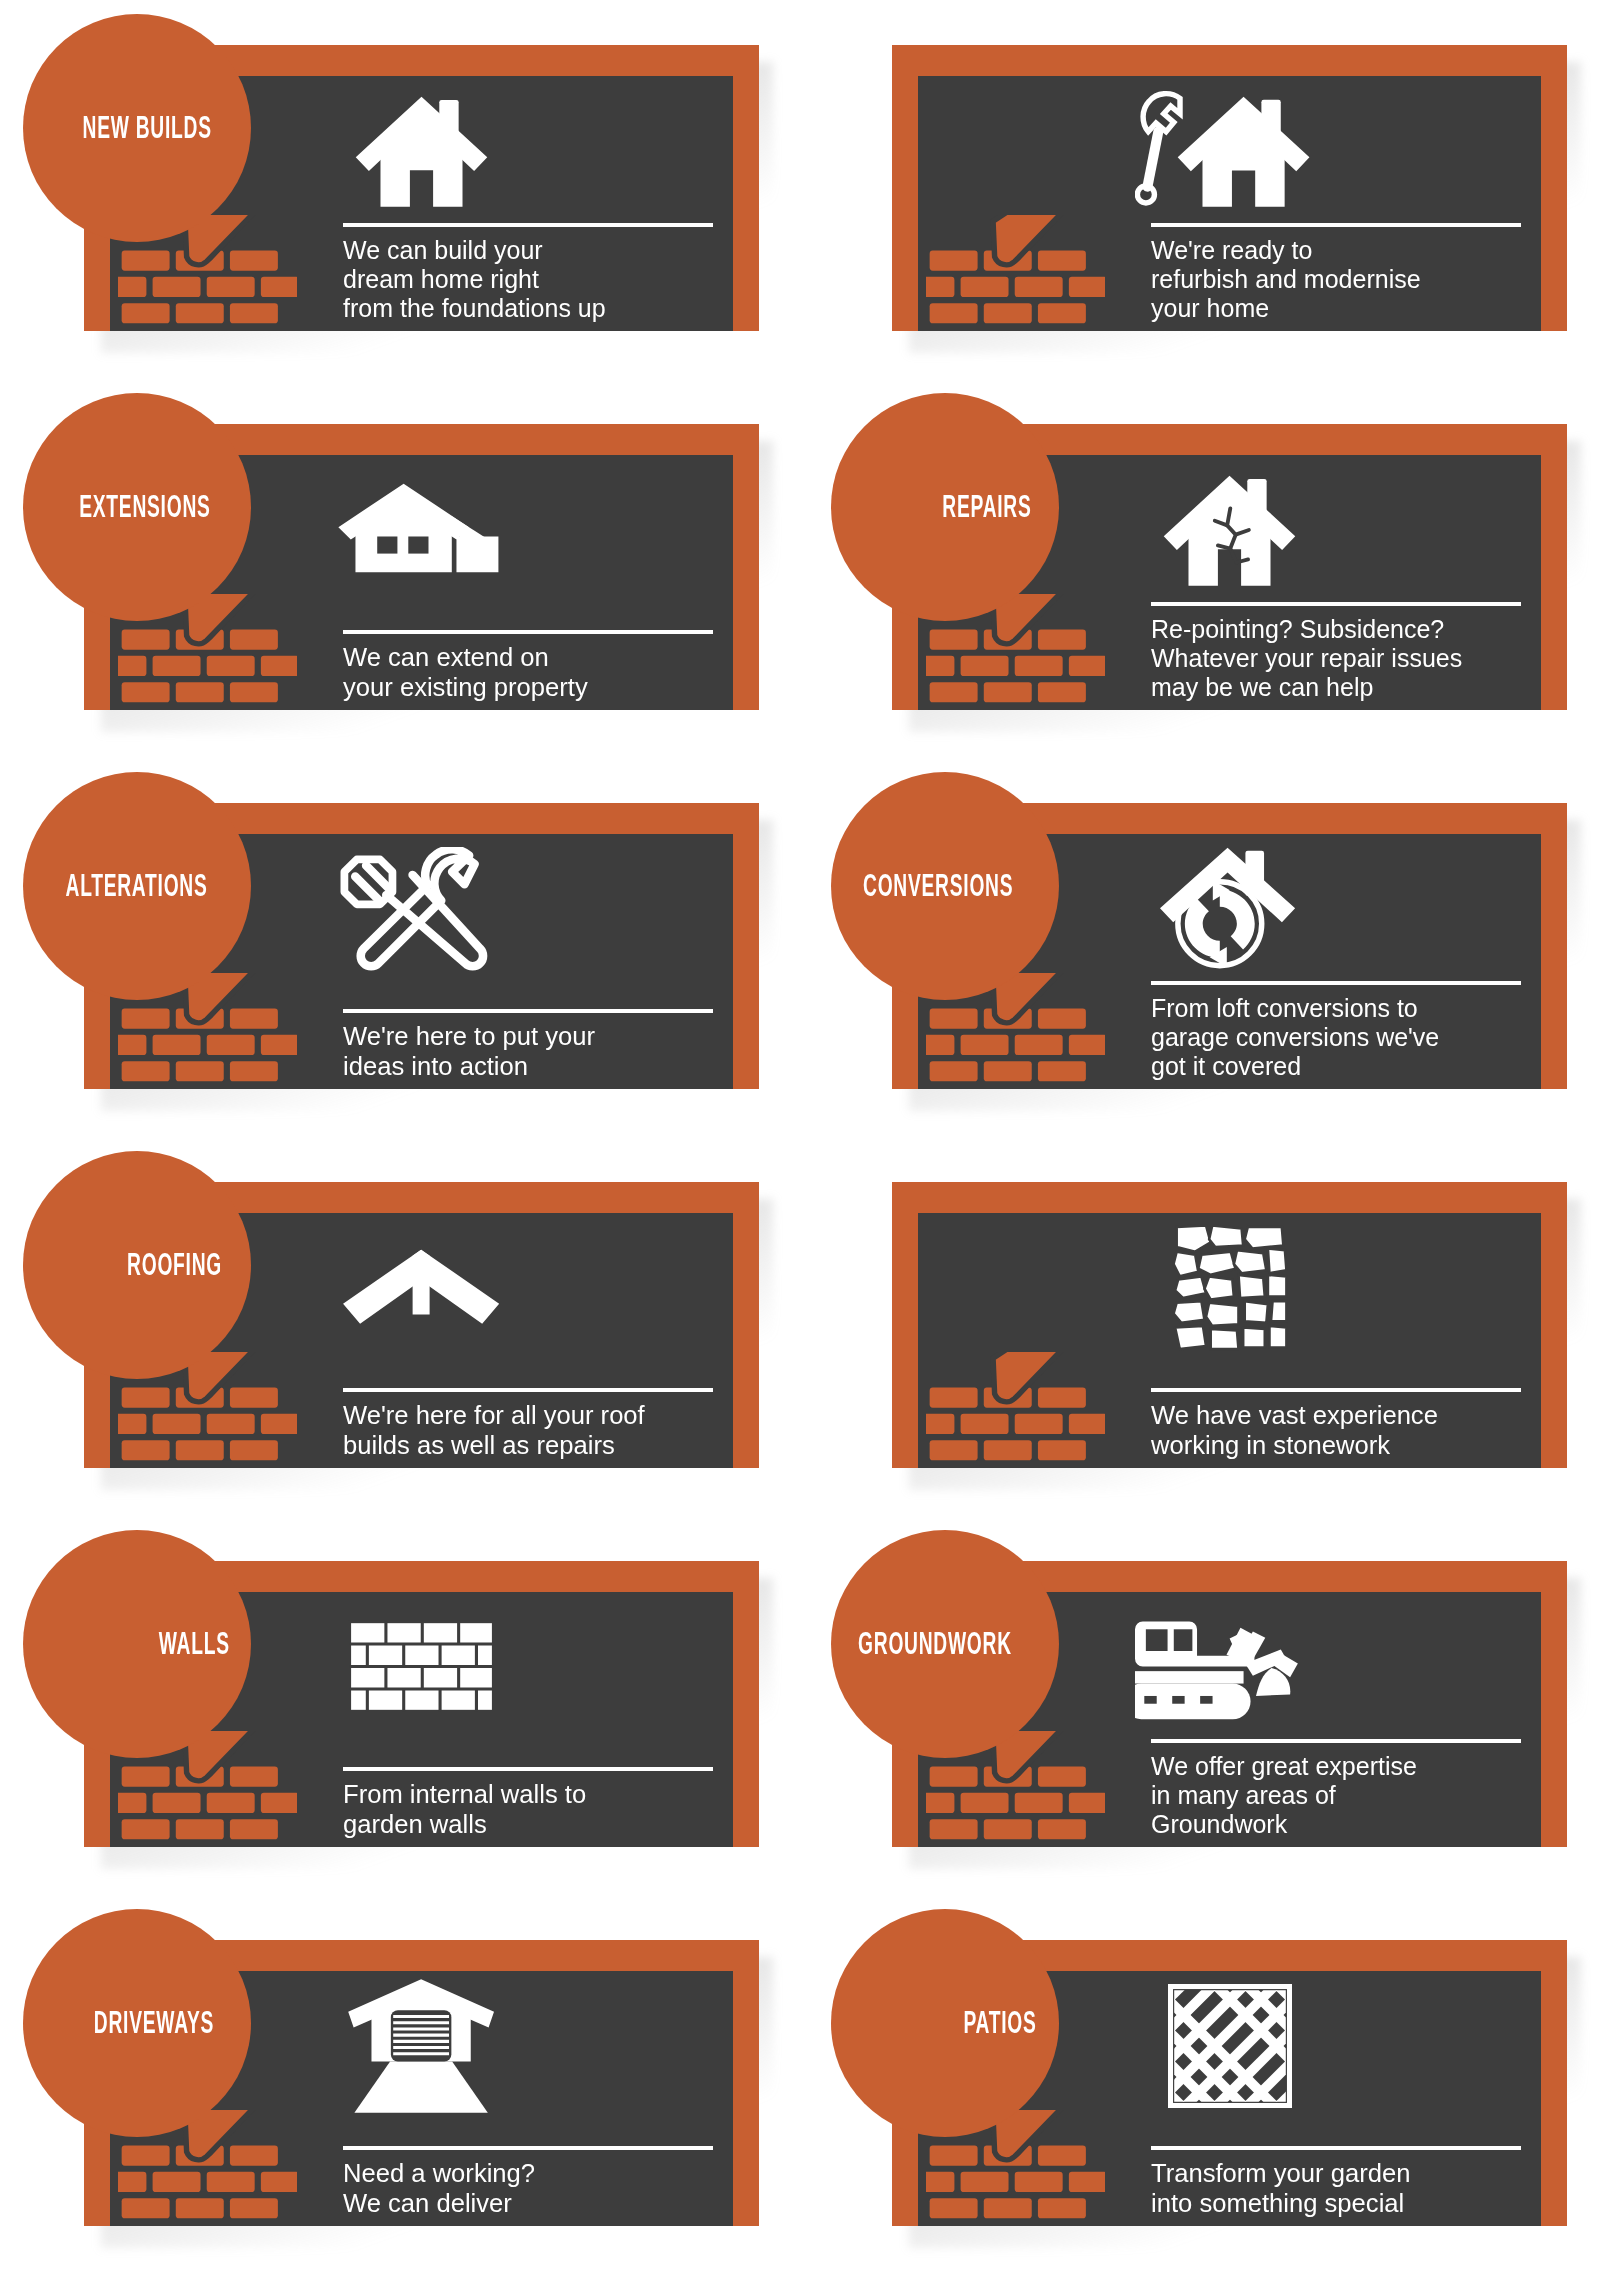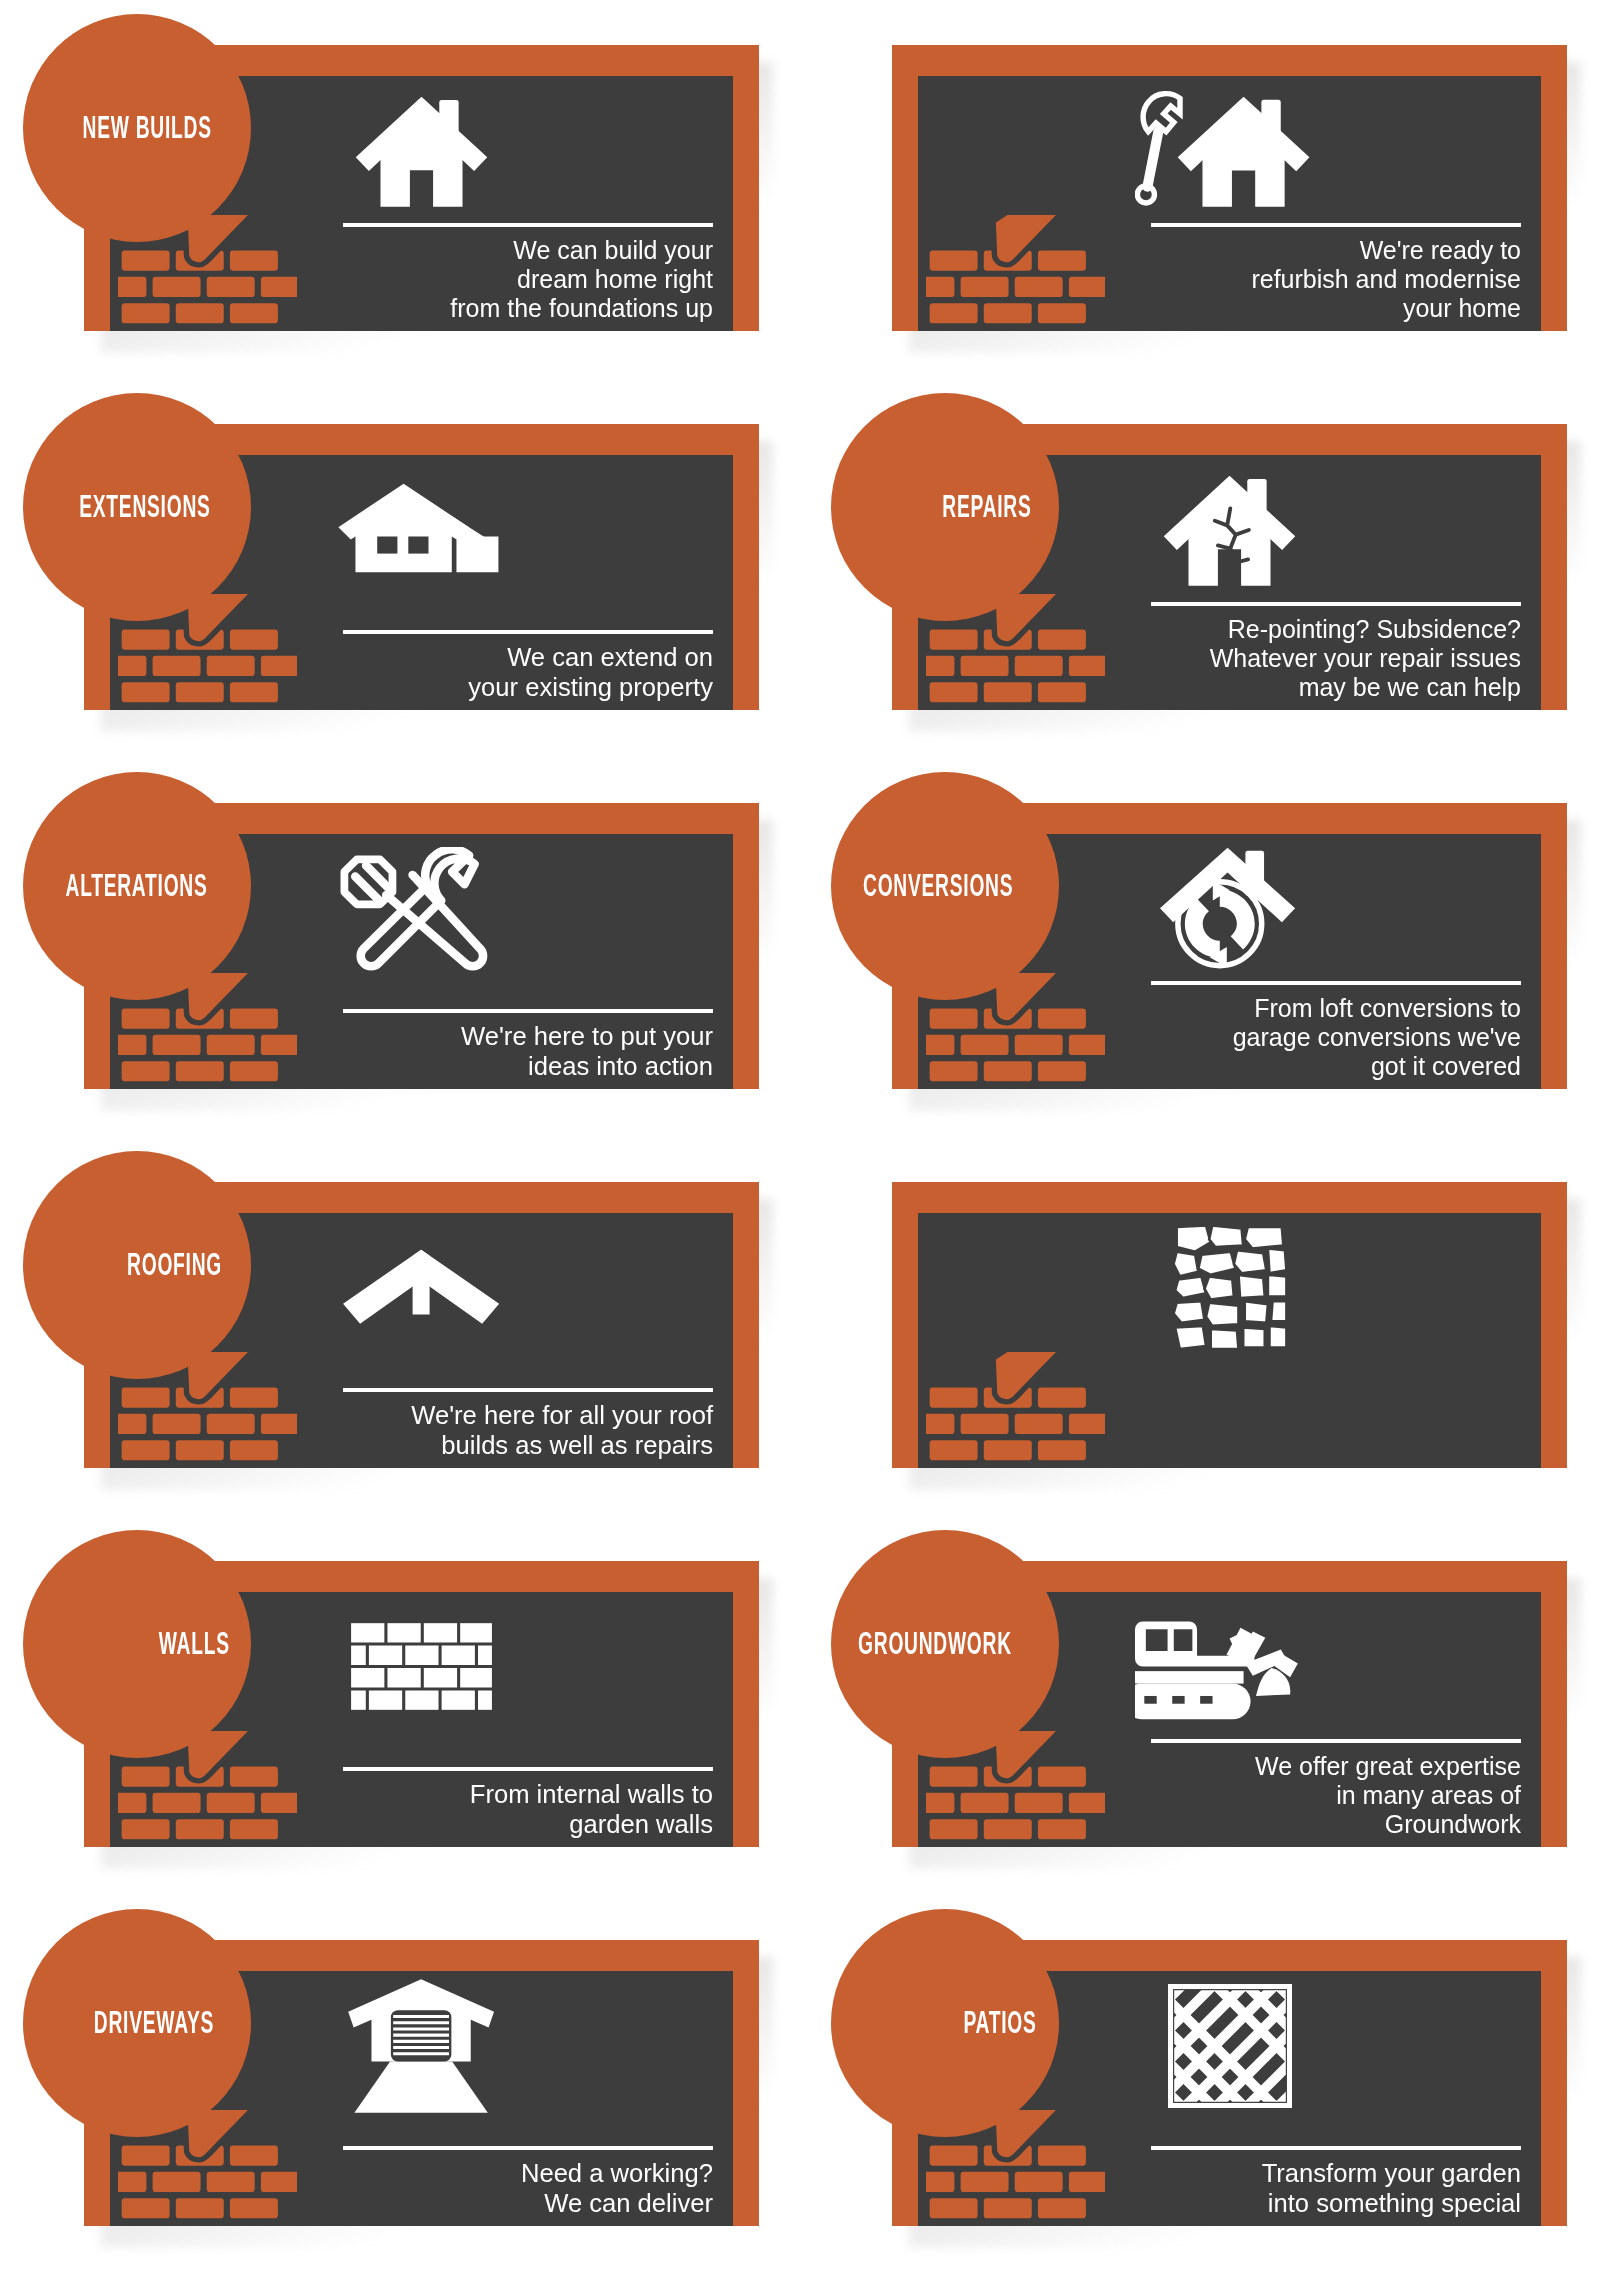--- a/index.html
+++ b/index.html
@@ -82,21 +82,21 @@
     z-index:2;
   }
   .iconwrap svg{display:block;}
 
   
   .caption{
     position:absolute;
     left:233px; right:20px;
     bottom:7.8px;
     z-index:4;
-    text-align:right;
+    text-align:left;
   }
   .rule{
     height:3.9px;background:#ffffff;width:100%;margin:0 0 9.3px 0;
   }
   .captext{
     color:#ffffff;
     font-size:25.6px;
     line-height:1.16;
     font-family:"Liberation Sans", sans-serif;
     white-space:pre-line;
@@ -478,20 +478,25 @@
     <rect x="184" y="80" width="50" height="26" rx="4"></rect>
     <rect x="4" y="114" width="62" height="26" rx="4"></rect>
     <rect x="74" y="114" width="62" height="26" rx="4"></rect>
     <rect x="144" y="114" width="62" height="26" rx="4"></rect>
   </g>
   <g>
     <path d="M92 6 L172 -38 L186 -18 L118 56 a15 15 0 0 1 -24 -4 Z" fill="#c85f31" stroke="#3d3d3d" stroke-width="7" stroke-linejoin="round"></path>
     <path d="M86 8 L150 -34 L178 -6 L114 60 a16 16 0 0 1 -26 -6 Z" fill="#c85f31" stroke="#3d3d3d" stroke-width="7" stroke-linejoin="round"></path>
   </g>
 </svg></div>
+        <div class="caption ">
+          <div class="rule"></div>
+          <div class="captext">We have vast experience
+working in stonework</div>
+        </div>
       </div>
     </div>
     </div>
     <div class="cell">
     <div class="card">
       <div class="shadow"></div>
       <div class="frame"></div>
       <div class="inner">
         <div class="iconwrap">
             <svg width="147" height="93" viewBox="0 0 190 120">

